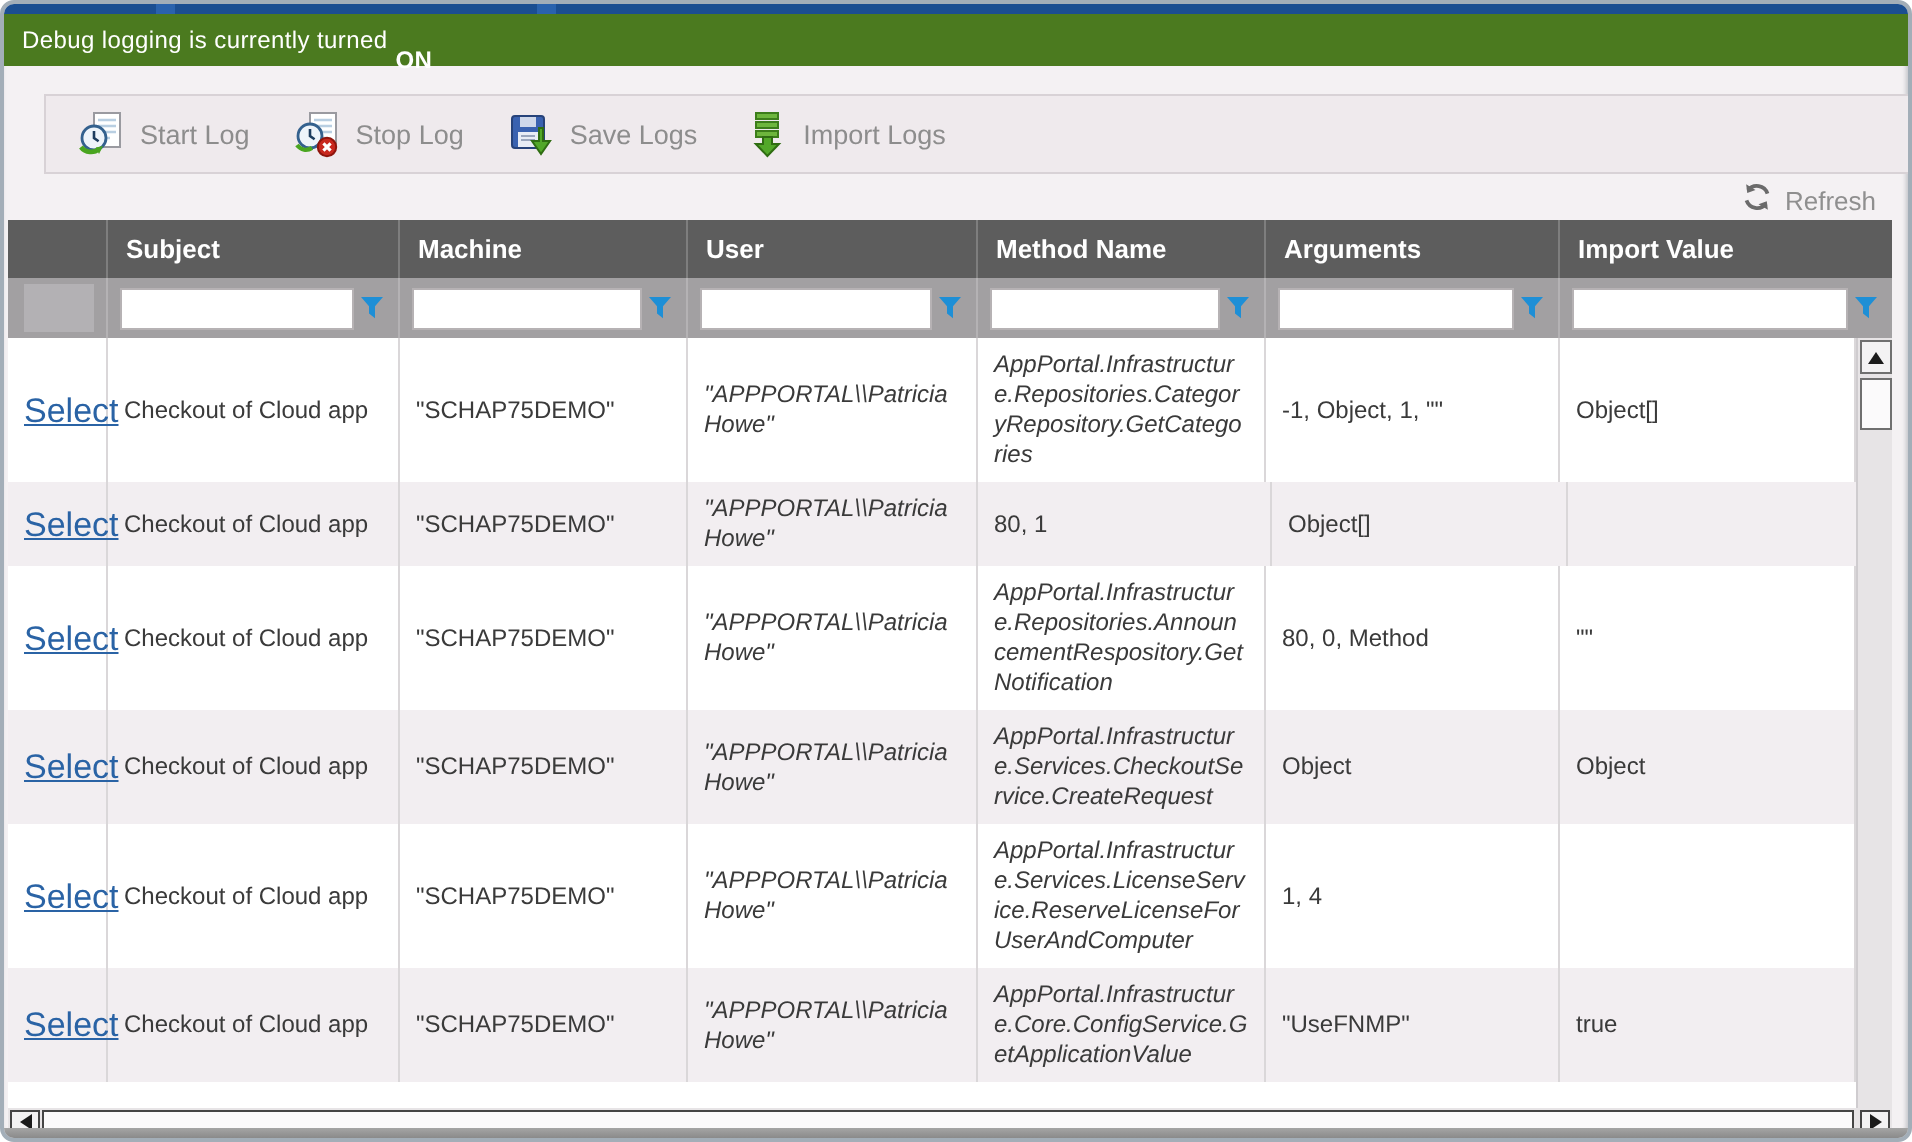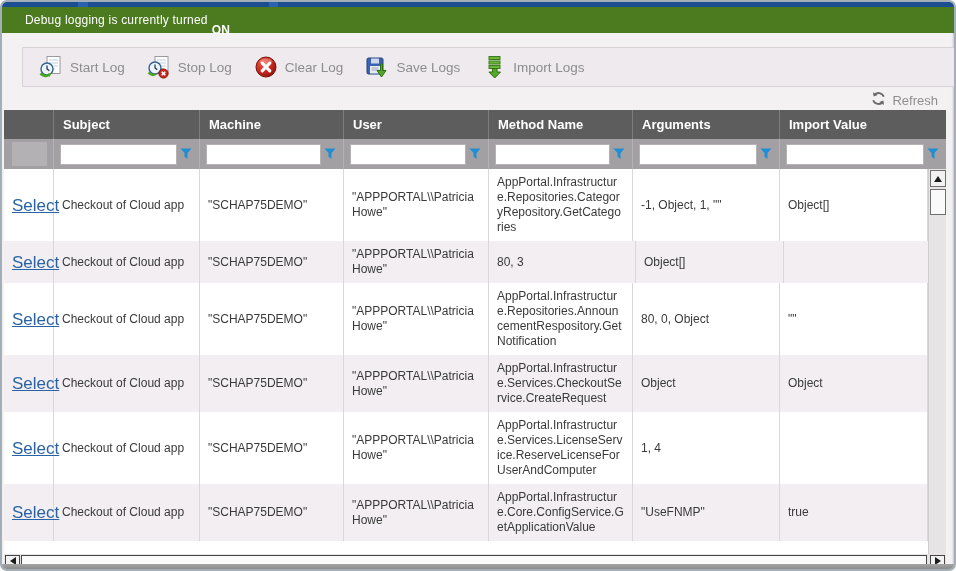--- a/index.html
+++ b/index.html
@@ -5,21 +5,21 @@
   * { box-sizing: border-box; margin: 0; padding: 0; }
   html,body { width:956px; height:571px; background:#fff; font-family:"Liberation Sans", sans-serif; }
   .window {
     position:relative; width:956px; height:571px; overflow:hidden;
     border:2px solid #a3aeb8; border-radius:7px; background:#f4f1f3;
     box-shadow: inset -1px -1px 2px rgba(100,110,120,.35);
   }
   .top-strip { height:5px; background:linear-gradient(90deg,#1b4e91 0 8%,#2a62ad 8% 9%,#1b4e91 9% 28%,#2a62ad 28% 29%,#1b4e91 29% 100%); }
   .banner {
     height:26px; background:#4b7a1f; color:#fff; font-size:12px;
-    display:flex; align-items:center; padding-left:23px; letter-spacing:.2px;
+    display:flex; align-items:center; padding-left:9px; letter-spacing:.2px;
   }
   .banner b { font-weight:bold; margin-left:4px;margin-top:20px; }
   .toolbar {
     position:absolute; left:8px; top:45px; width:936px; height:40px;
     background:#efeaed; border:1px solid #d8d2d6; display:flex; align-items:center; padding-left:8px;margin-left:12px;
   }
   .tbtn {
     display:flex; align-items:center; gap:7px; padding:4px 14px 4px 8px;
     color:#8d8d8d; font-size:13.5px; cursor:pointer; background:transparent; border:0;
     font-family:"Liberation Sans", sans-serif;
@@ -45,21 +45,21 @@
   }
   .funnel-btn { width:18px; height:20px; border:0; background:transparent; cursor:pointer; display:flex; align-items:center; justify-content:center; }
   .filter-blank { width:100%; height:24px; margin:0 2px; background:#b3b1b4; }
   .body { height:385px; overflow:hidden; background:#fff; }
   .row { display:flex; background:#fff; }
   .row.alt { background:#f2eef1; }
   .cell {
     font-size:12px; line-height:15px; color:#3a3a3a; display:flex; align-items:center;
     padding:6px 8px; border-right:1px solid #dad7d9;
   }
-  .cell.breakall { word-break:break-all; }
+  .cell.breakall { word-break:break-all;font-style:italic; }
   .cell span { width:100%; }
   .select-link { color:#2a63a5; text-decoration:underline; font-size:17px; cursor:pointer; }
   .c0{width:50px}.c1{width:146px}.c2{width:144px}.c3{width:145px}.c4{width:144px;}
   .c5{width:147px}.c6{width:148px}
   .hdr-row .c6, .filter-row .c6 { width:166px; border-right:0; }
   
   .vscroll {
     position:absolute; top:59px; right:0; width:18px; height:385px;
     background:#e7e4e6; border-left:1px solid #cfcccf;
   }
@@ -113,37 +113,20 @@
           <circle cx="8" cy="13" r="6" fill="#eef4fa" stroke="#34618e" stroke-width="1.4"></circle>
           <path d="M8 9.5V13l2.3 1.6" stroke="#1d3c5e" stroke-width="1.3" fill="none"></path>
           <path d="M1.5 17.5c2 2.6 5 3 7.5 1.4" stroke="#4aa520" stroke-width="2.2" fill="none"></path>
           <circle cx="16.5" cy="18.5" r="4.6" fill="#c8281e" stroke="#8e150d"></circle>
           <path d="M14.7 16.7l3.6 3.6M18.3 16.7l-3.6 3.6" stroke="#fff" stroke-width="1.6"></path>
         </svg>
       </span>
       <span>Stop Log</span>
     </button>
 
-    <button class="tbtn">
-      <span>
-        <svg width="24" height="24" viewBox="0 0 24 24">
-          <defs>
-            <radialGradient id="redg" cx="35%" cy="30%" r="75%">
-              <stop offset="0%" stop-color="#ef5a4a"></stop>
-                <stop offset="60%" stop-color="#c8281e"></stop>
-                <stop offset="100%" stop-color="#8e150d"></stop>
-            </radialGradient>
-          </defs>
-          <circle cx="12" cy="12" r="10" fill="url(#redg)" stroke="#7c0f08"></circle>
-          <ellipse cx="12" cy="6.5" rx="6.5" ry="3" fill="#fff" opacity="0.28"></ellipse>
-          <path d="M8.2 8.2l7.6 7.6M15.8 8.2l-7.6 7.6" stroke="#fff" stroke-width="3.1" stroke-linecap="round"></path>
-        </svg>
-      </span>
-      <span>Clear Log</span>
-    </button>
 
     <button class="tbtn">
       <span>
         <svg width="24" height="24" viewBox="0 0 24 24">
           <rect x="2" y="3" width="16" height="16" rx="1.5" fill="#3a62b0" stroke="#27437a"></rect>
           <rect x="6" y="3.5" width="8" height="5" fill="#cfd8ea"></rect>
           <rect x="5" y="11" width="10" height="7.5" fill="#e8ecf5"></rect>
           <path d="M6.5 13h7M6.5 15h7" stroke="#9aa6bd" stroke-width="1"></path>
           <path d="M17.5 9v6.5H21L16.5 22 12 15.5h3.5V9z" fill="#52a829" stroke="#2f6d12"></path>
         </svg>
@@ -272,21 +255,21 @@
     <div class="cell c1">
             <span>Checkout of Cloud app</span>
           </div>
     <div class="cell c2">
             <span>"SCHAP75DEMO"</span>
           </div>
     <div class="cell c3 breakall">
             <span>"APPPORTAL\\PatriciaHowe"</span>
           </div>
     <div class="cell c5">
-            <span>80, 3</span>
+            <span>80, 1</span>
           </div>
     <div class="cell c6">
             <span>Object[]</span>
           </div>
   </div>
         <div class="row">
     <div class="cell c0">
             <a class="select-link">Select</a>
           </div>
     <div class="cell c1">
@@ -295,21 +278,21 @@
     <div class="cell c2">
             <span>"SCHAP75DEMO"</span>
           </div>
     <div class="cell c3 breakall">
             <span>"APPPORTAL\\PatriciaHowe"</span>
           </div>
     <div class="cell c4 breakall">
             <span>AppPortal.Infrastructure.Repositories.AnnouncementRespository.GetNotification</span>
           </div>
     <div class="cell c5">
-            <span>80, 0, Object</span>
+            <span>80, 0, Method</span>
           </div>
     <div class="cell c6">
             <span>""</span>
           </div>
   </div>
         <div class="row alt">
     <div class="cell c0">
             <a class="select-link">Select</a>
           </div>
     <div class="cell c1">

